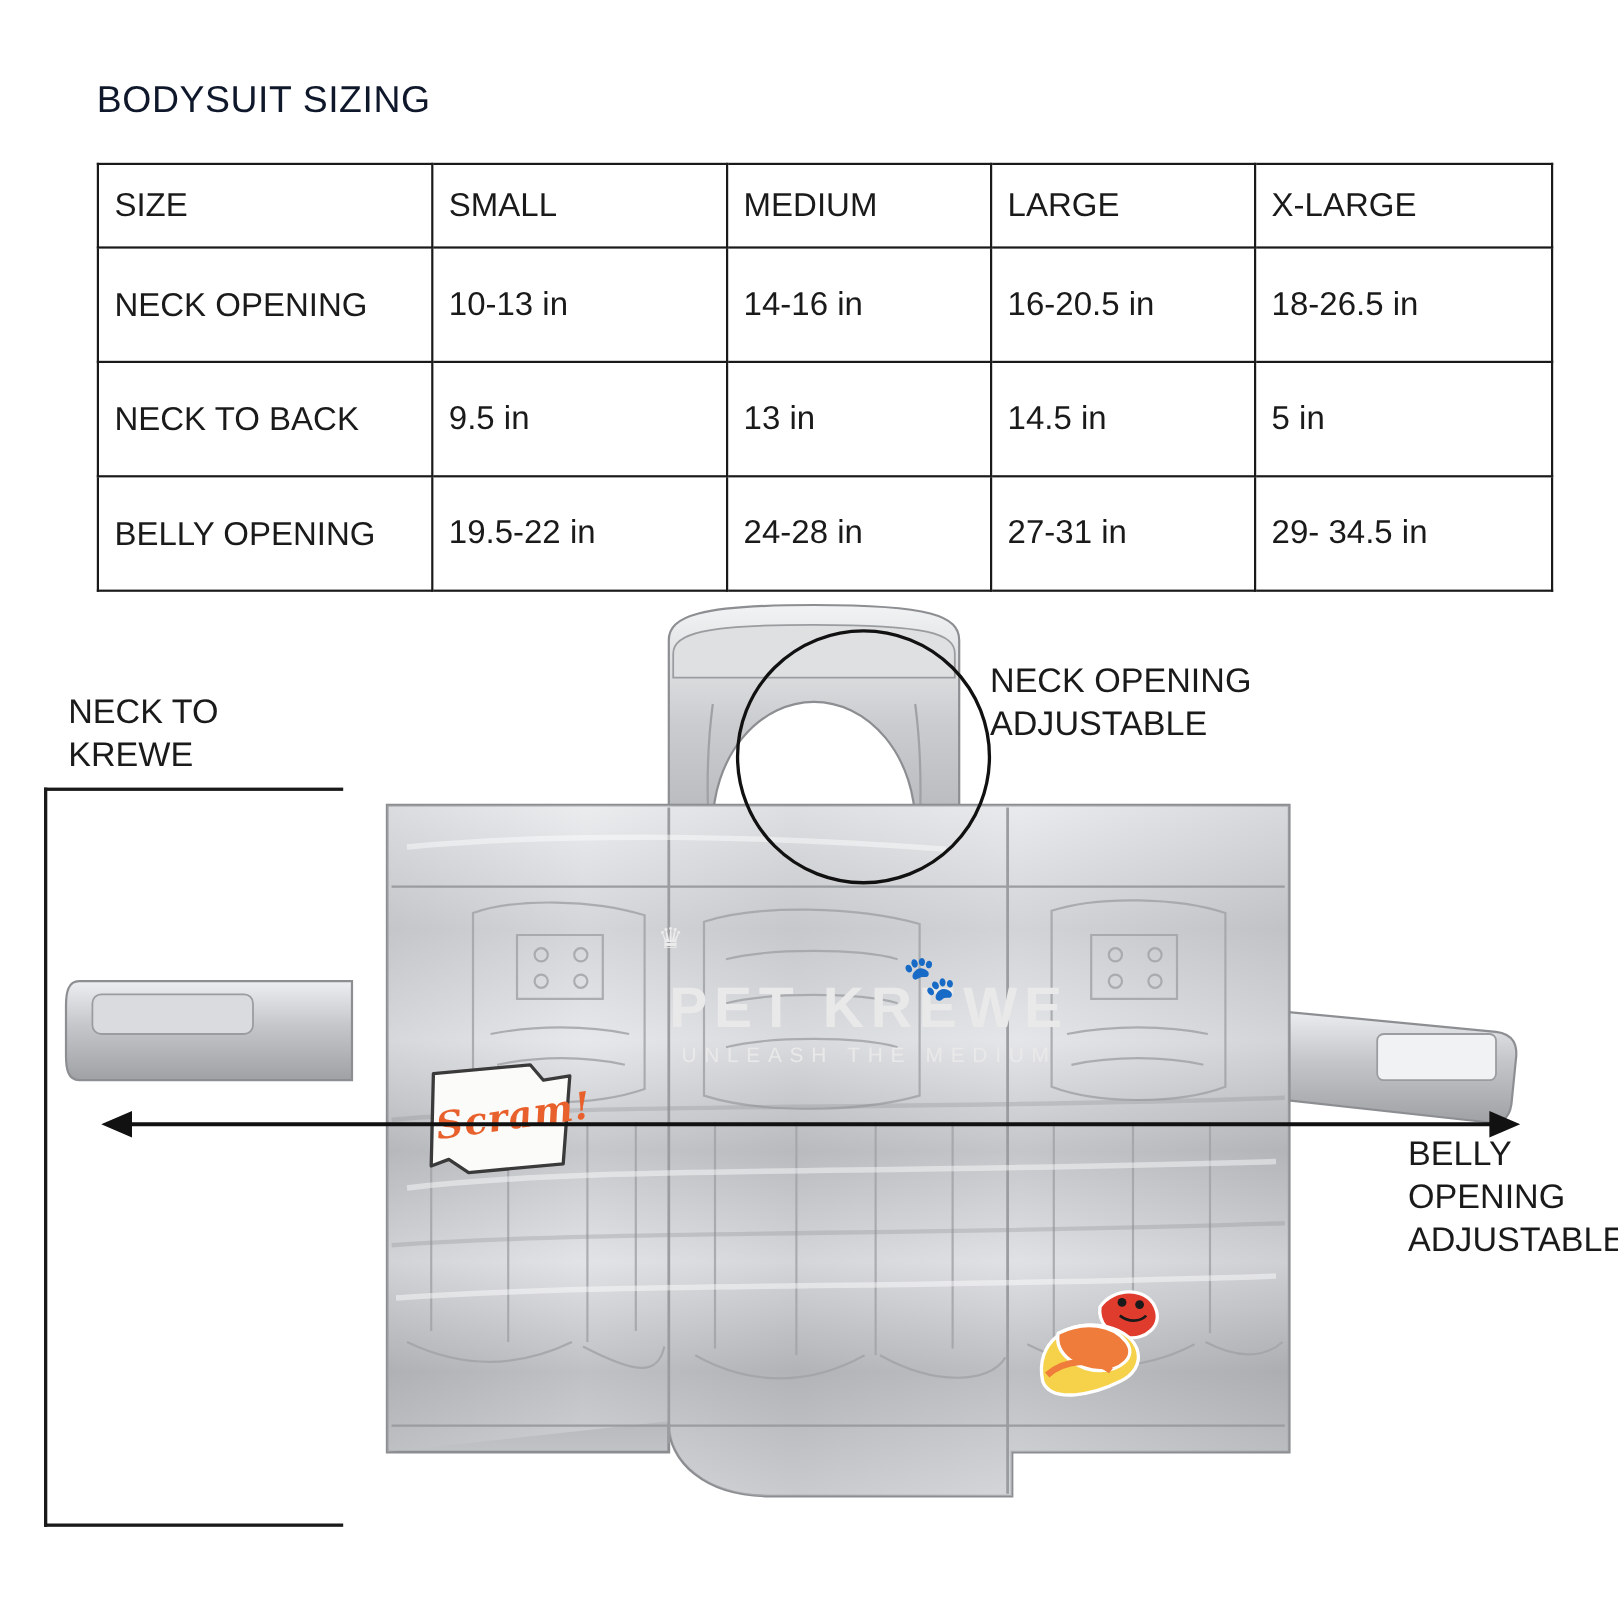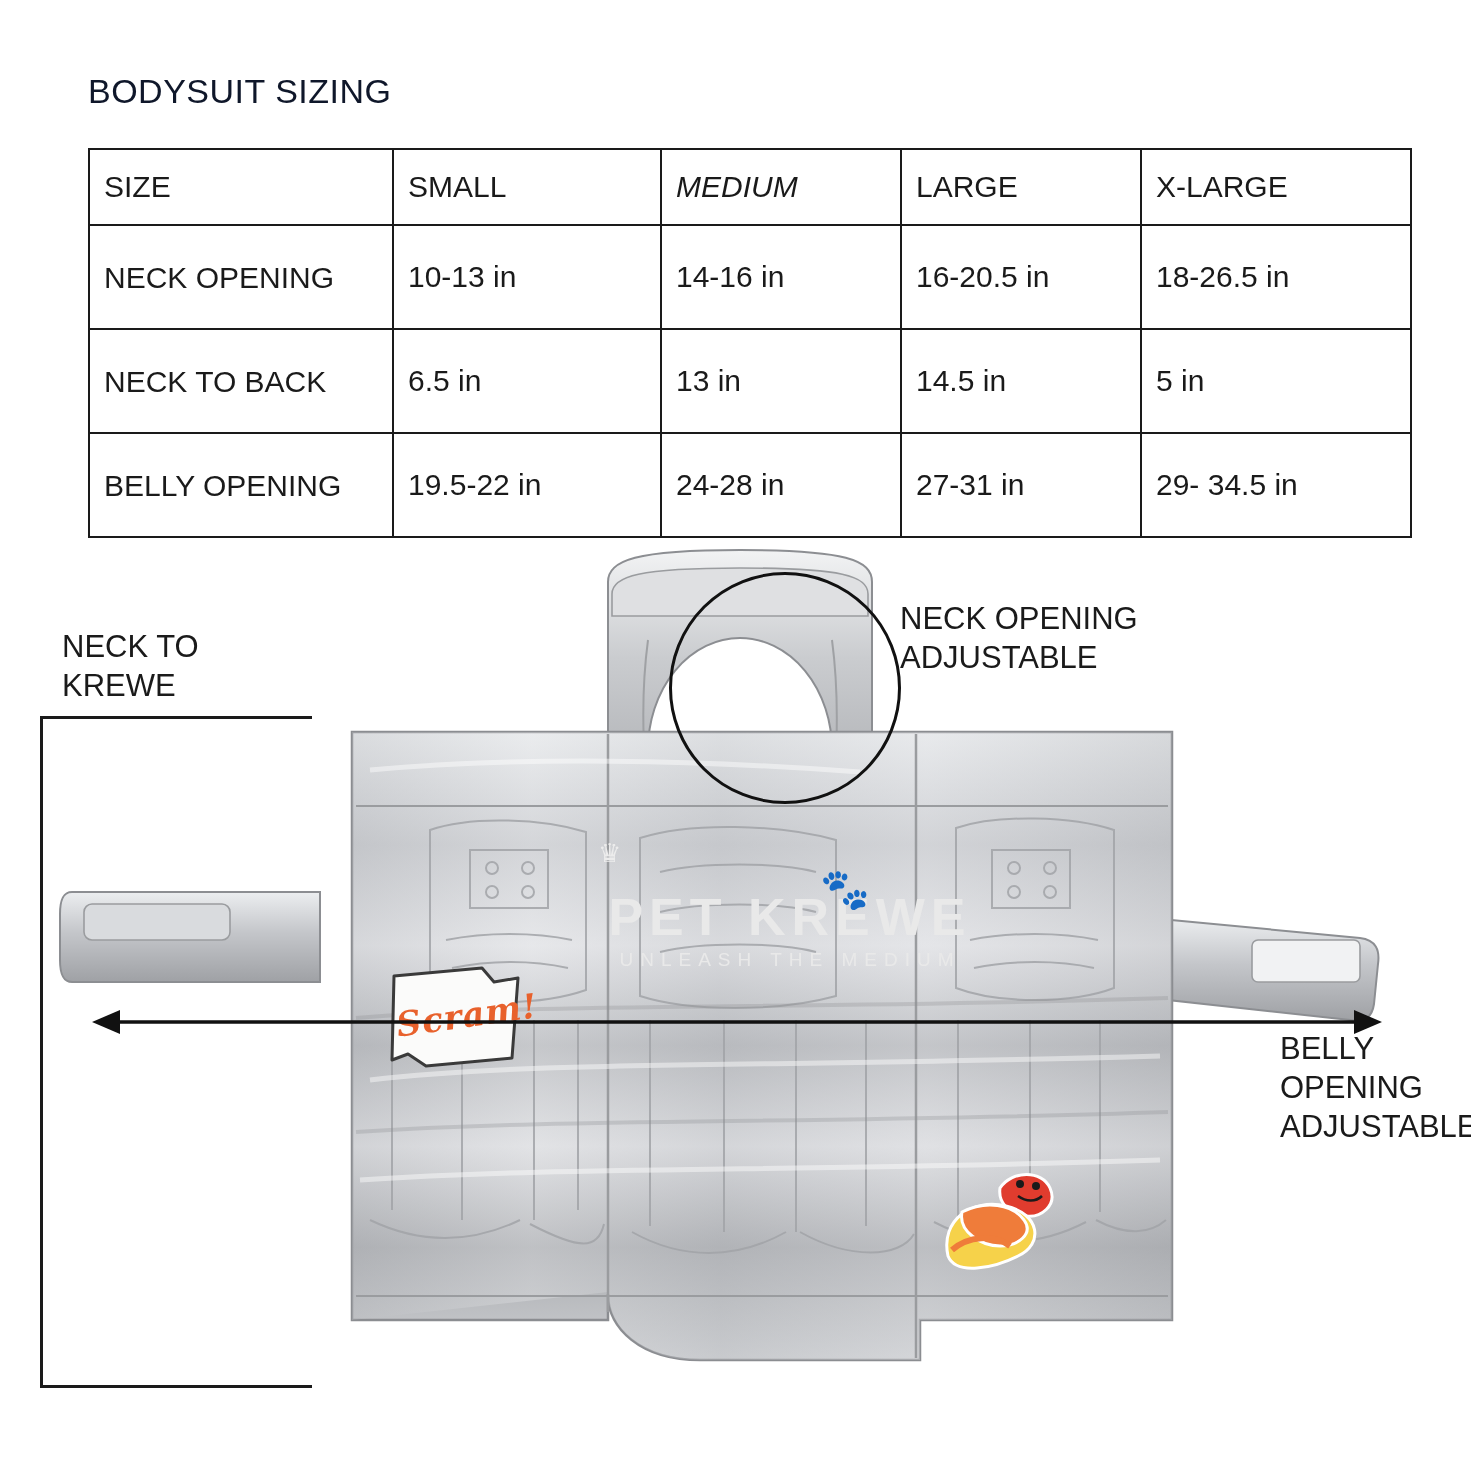--- a/index.html
+++ b/index.html
@@ -48,21 +48,21 @@
   }
   .size-table th {
     height: 58px;
   }
   .size-table td.row-head {
     width: 200px;
     line-height: 1.1;
   }
   .size-table tbody tr td { height: 86px; }
   .col-small  { width: 238px; }
-  .col-medium { width: 210px; font-style: italic; }
+  .col-medium { width: 210px; }
   .col-large  { width: 210px; }
   .col-xlarge { width: 240px; }
 
   
   .ann {
     position: absolute;
     font-size: 31px;
     line-height: 1.25;
     color: #1a1a1a;
     white-space: pre-line;
@@ -188,21 +188,21 @@
   <tbody>
     <tr>
       <td class="row-head">NECK OPENING</td>
       <td>10-13 in</td>
       <td>14-16  in</td>
       <td>16-20.5 in</td>
       <td>18-26.5 in</td>
     </tr>
     <tr>
       <td class="row-head">NECK TO BACK</td>
-      <td>6.5 in</td>
+      <td>9.5 in</td>
       <td>13 in</td>
       <td>14.5 in</td>
       <td>5 in</td>
     </tr>
     <tr>
       <td class="row-head">BELLY OPENING</td>
       <td>19.5-22 in</td>
       <td>24-28 in</td>
       <td>27-31 in</td>
       <td>29- 34.5 in</td>

